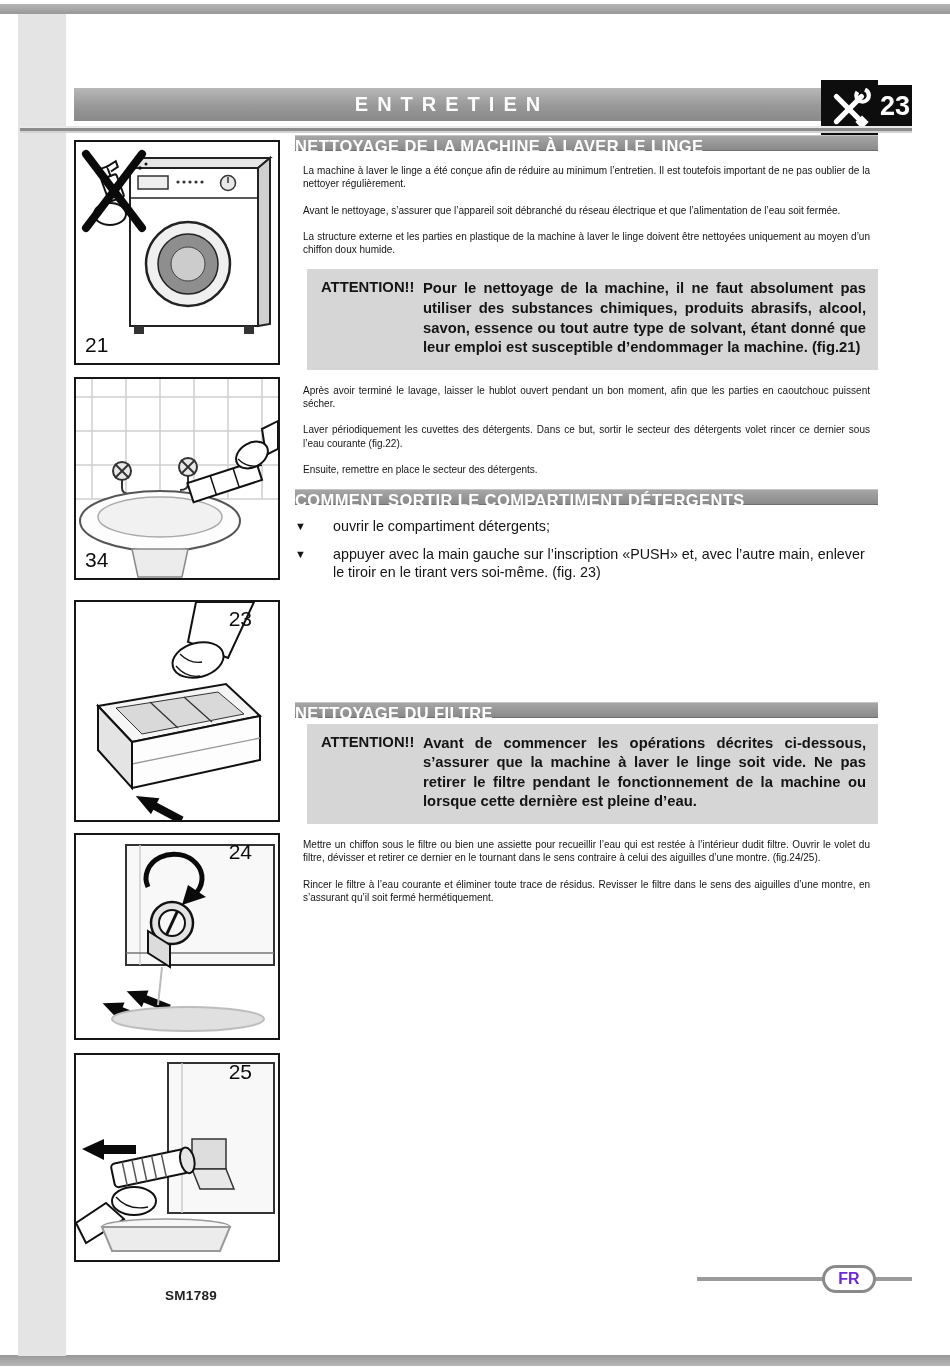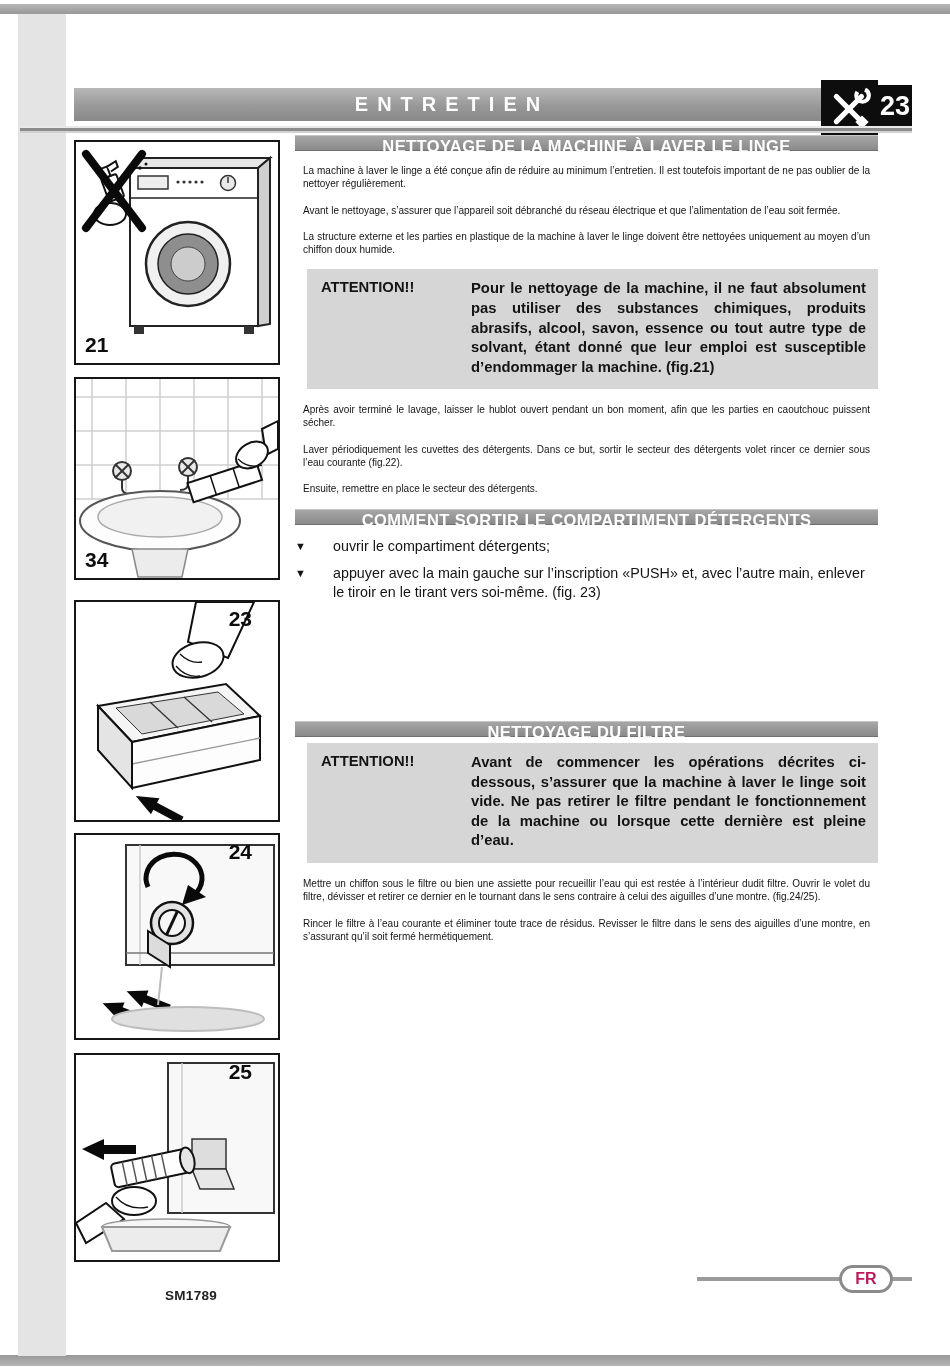--- a/index.html
+++ b/index.html
@@ -18,49 +18,49 @@
   .tools-box { position: absolute; left: 821px; top: 80px; width: 57px; height: 56px; background: #0d0d0d;
     display: flex; align-items: center; justify-content: center; }
   .pagenum-box { position: absolute; left: 878px; top: 85px; width: 34px; height: 43px; background: #0d0d0d;
     color: #ffffff; display: flex; align-items: center; justify-content: center; font-size: 27px; font-weight: bold; }
 
   .header-divider { position: absolute; left: 20px; top: 126px; width: 892px; height: 7px;
     background: linear-gradient(180deg,#e9e9e9 0 2px,#8c8c8c 2px 5px,#d2d2d2 5px 7px); }
 
   .figure { position: absolute; left: 74px; width: 206px; background: #ffffff; border: 2px solid #161616; }
   .figure svg { display: block; }
-  .fig-num { position: absolute; font-size: 21px; font-weight: bold; color: #0d0d0d; }
+  .fig-num { position: absolute; font-size: 21px; font-weight: normal; color: #0d0d0d; }
   .fig21 { top: 140px; height: 225px; }
   .fig22 { top: 377px; height: 203px; }
   .fig23 { top: 600px; height: 222px; }
   .fig24 { top: 833px; height: 207px; }
   .fig25 { top: 1053px; height: 209px; }
   .num-bl { left: 9px; bottom: 6px; }
   .num-tr { right: 26px; top: 5px; }
 
   .content { position: absolute; left: 295px; top: 135px; width: 583px; color: #141414; }
   .section-bar { background: linear-gradient(180deg,#a6a6a6,#8a8a8a); border-top: 1px solid #c4c4c4; border-bottom: 1px solid #6f6f6f;
-    color: #ffffff; font-weight: bold; font-size: 16.5px; text-align: center; height: 16px; line-height: 21px; letter-spacing: 0.4px; }
+    color: #ffffff; font-weight: bold; font-size: 16.5px; height: 16px; line-height: 21px; letter-spacing: 0.4px; }
   .content p { font-size: 10px; line-height: 1.33; margin: 13px 8px; text-align: justify; }
 
   .attention { background: #d6d6d6; margin: 6px 0 14px 12px; padding: 10px 12px 12px 14px;
-    display: flex; font-weight: bold; font-size: 14.8px; gap: 48px; }
+    display: flex; font-weight: bold; font-size: 14.8px; }
   .attention .label { width: 102px; flex: none; }
   .attention .text { flex: 1; text-align: justify; line-height: 1.32; }
 
   .bullets { margin: 12px 0; }
   .bullet { display: flex; margin: 9px 0; font-size: 14.3px; line-height: 1.3; }
   .bullet .marker { width: 38px; flex: none; font-size: 11px; padding-top: 2px; }
   .gap-filter { margin-top: 120px; }
 
   .doc-code { position: absolute; left: 165px; top: 1288px; font-size: 13.5px; letter-spacing: 0.3px; color: #222222; font-weight: bold; }
   .footer-rule { position: absolute; left: 697px; top: 1277px; width: 215px; height: 4px; background: #9b9b9b; }
-  .lang-badge { position: absolute; left: 839px; top: 1265px; width: 54px; height: 28px; background: #ffffff;
+  .lang-badge { position: absolute; left: 822px; top: 1265px; width: 54px; height: 28px; background: #ffffff;
     border: 3px solid #8a8a8a; border-radius: 16px; display: flex; align-items: center; justify-content: center;
-    font-weight: bold; font-size: 16px; color: #be185d; }
+    font-weight: bold; font-size: 16px; color: #6d28d9; }
 </style>
 </head>
 <body>
 
 <div class="page">
 
   <div class="top-band"></div>
   <div class="bottom-band"></div>
   <div class="left-strip"></div>
 

